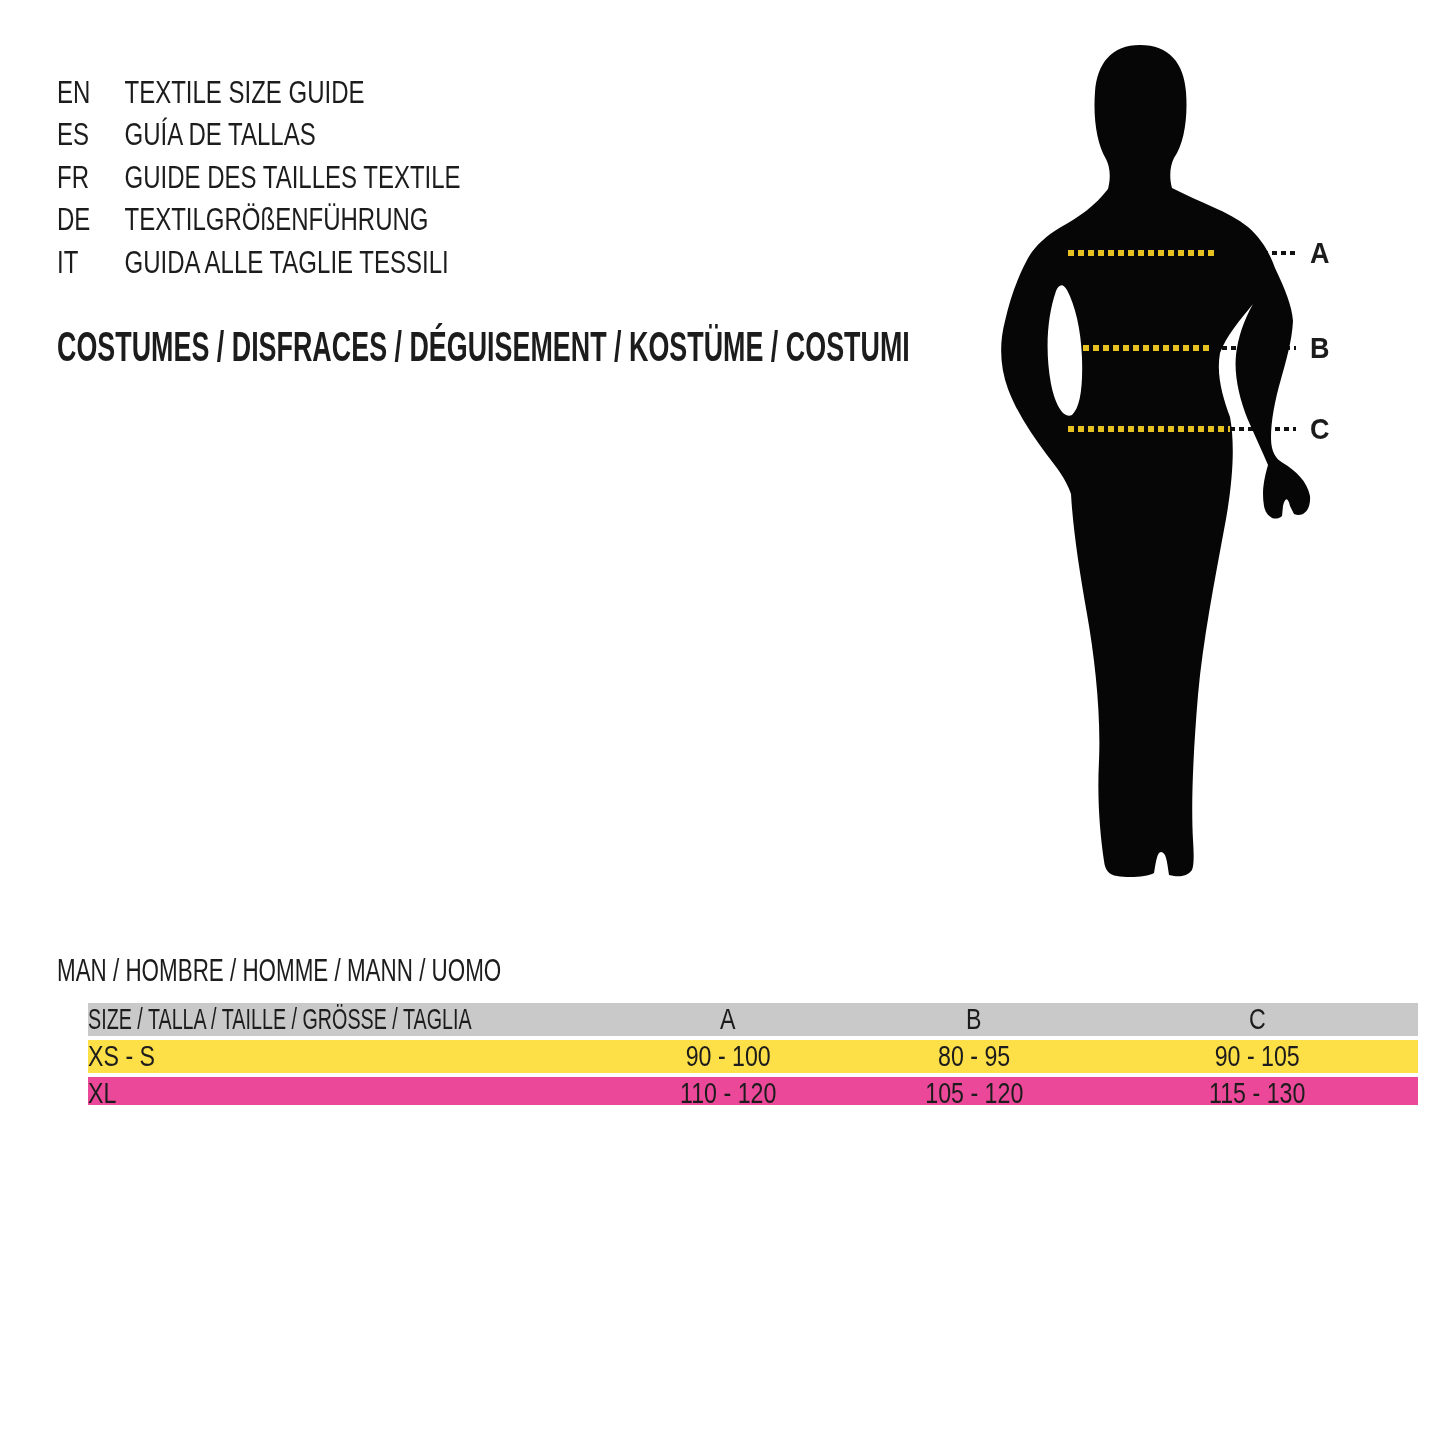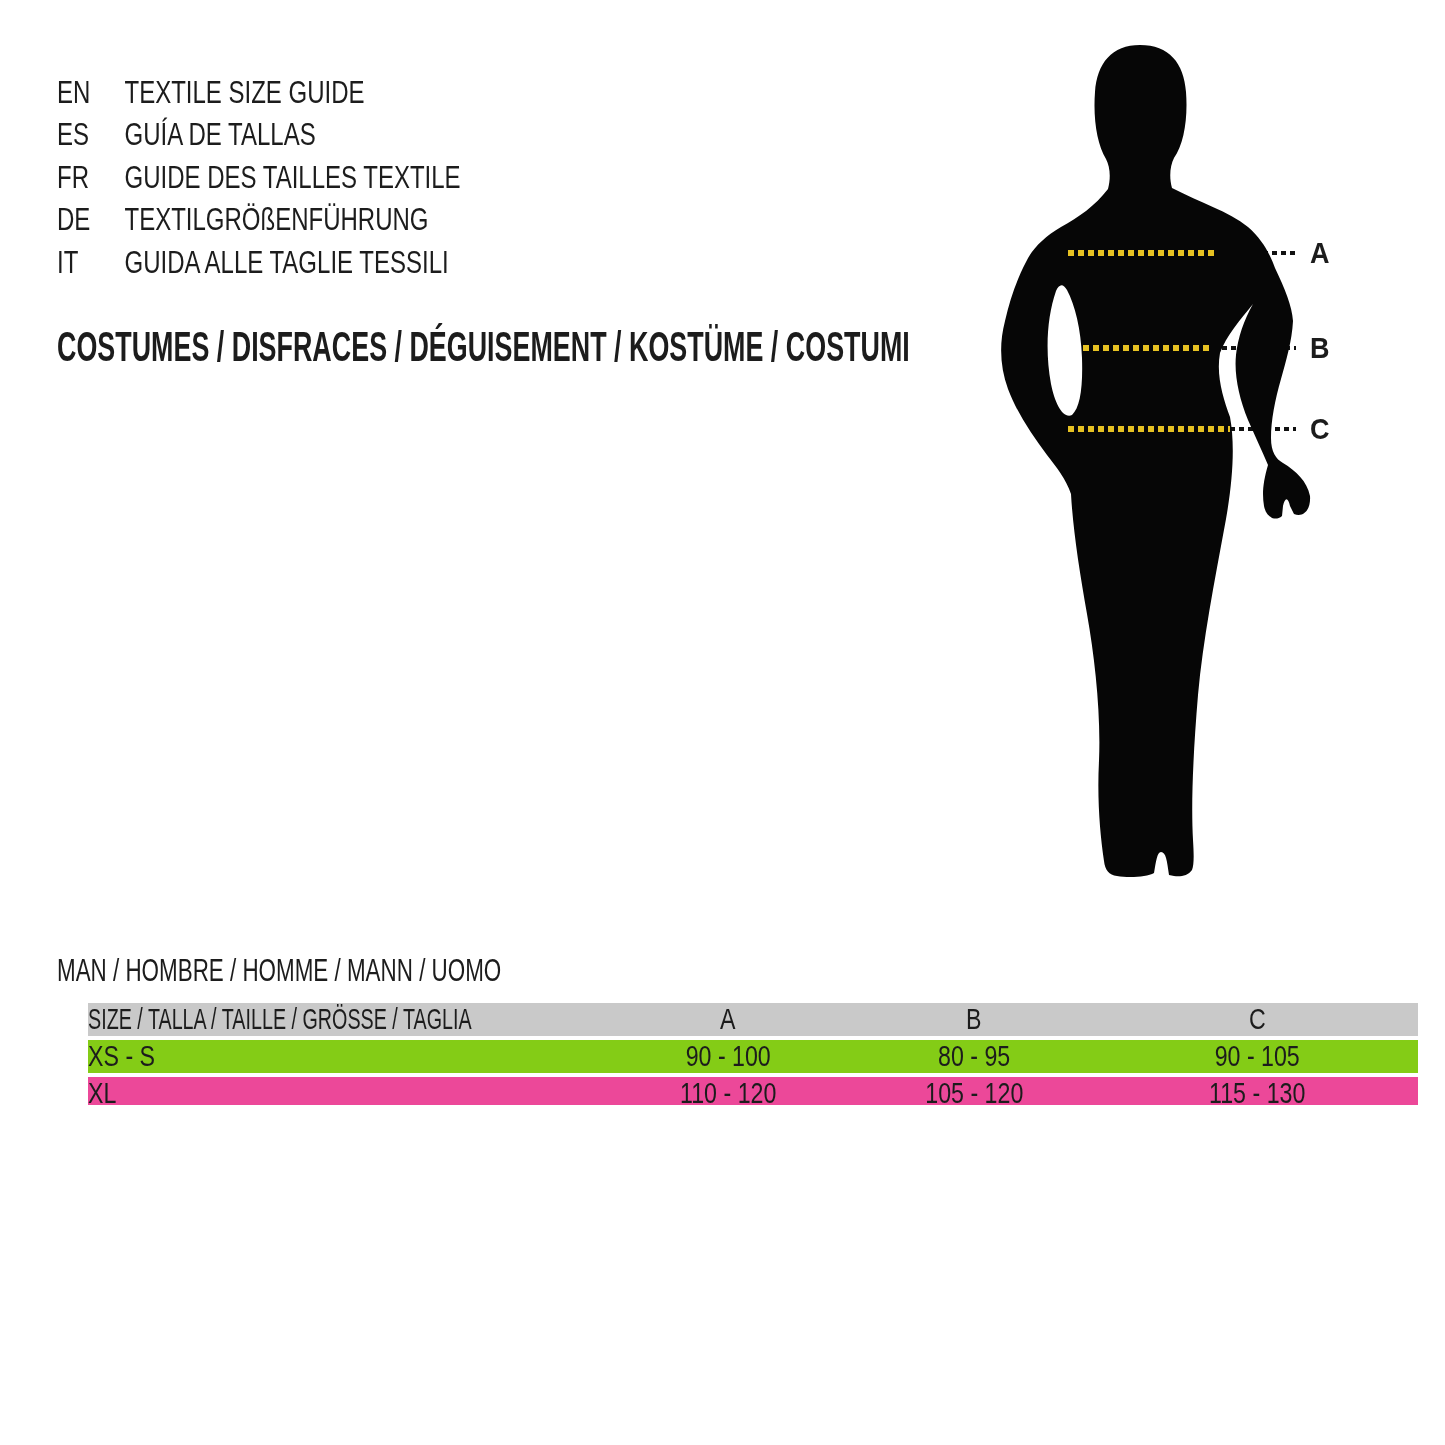--- a/index.html
+++ b/index.html
@@ -168,21 +168,21 @@
     </colgroup>
     <thead>
       <tr style="background:#c9c9c9;">
         <th class="cell-left"><span class="hx">SIZE / TALLA / TAILLE / GRÖSSE / TAGLIA</span></th>
         <th class="cell-center"><span class="cx">A</span></th>
         <th class="cell-center"><span class="cx">B</span></th>
         <th class="cell-center pad-c"><span class="cx">C</span></th>
       </tr>
     </thead>
     <tbody>
-      <tr style="background:#84cc16;">
+      <tr style="background:#fde047;">
         <td class="cell-left"><span class="lx">XS - S</span></td>
         <td class="cell-center"><span class="cx">90 - 100</span></td>
         <td class="cell-center"><span class="cx">80 - 95</span></td>
         <td class="cell-center pad-c"><span class="cx">90 - 105</span></td>
       </tr>
       <tr style="background:#ec4899;">
         <td class="cell-left"><span class="lx">XL</span></td>
         <td class="cell-center"><span class="cx">110 - 120</span></td>
         <td class="cell-center"><span class="cx">105 - 120</span></td>
         <td class="cell-center pad-c"><span class="cx">115 - 130</span></td>

